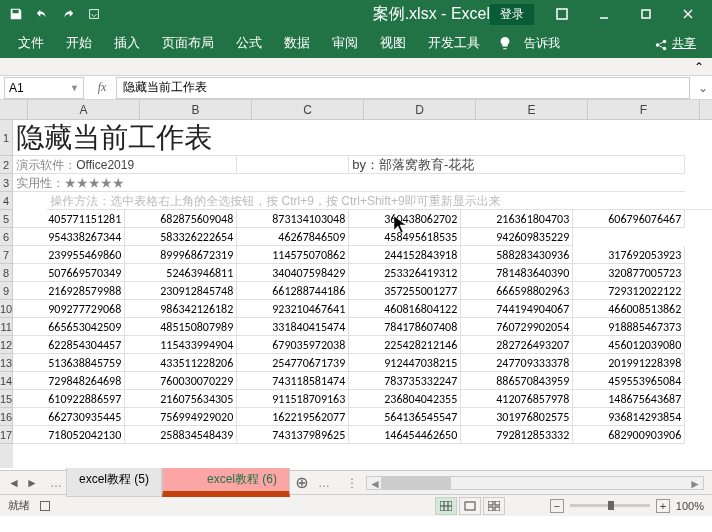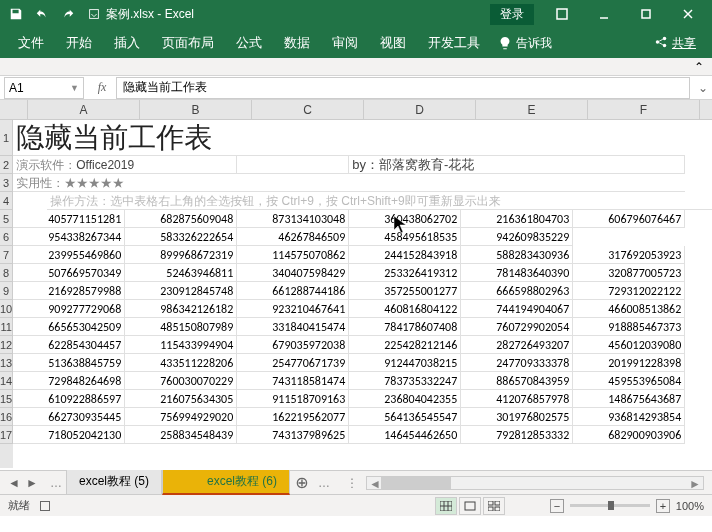--- a/index.html
+++ b/index.html
@@ -2,31 +2,31 @@
 <html><head>
 <meta charset="utf-8">
 <style>
 * { margin: 0; padding: 0; box-sizing: border-box; font-family: "Microsoft YaHei", Arial, sans-serif; }
 body { width: 712px; height: 532px; background: #fff; overflow: hidden; font-size: 12px; }
 
 .titlebar { height: 28px; background: #217346; display: flex; align-items: center; color: #fff; padding: 0 4px; }
 .qat { display: flex; gap: 2px; align-items: center; }
 .qat-btn { width: 24px; height: 24px; display: flex; align-items: center; justify-content: center; cursor: pointer; }
 .qat-btn svg { width: 14px; height: 14px; fill: #fff; }
-.title-center { flex: 1; text-align: left; font-size: 12px; }
+.title-center { flex: 1; text-align: right; font-size: 16px; }
 .login-btn { background: #0a5c36; padding: 2px 10px; margin-right: 8px; cursor: pointer; font-size: 12px; }
 .win-btns { display: flex; gap: 2px; }
 .win-btn { width: 40px; height: 24px; display: flex; align-items: center; justify-content: center; cursor: pointer; }
 .win-btn svg { width: 12px; height: 12px; stroke: #fff; fill: none; stroke-width: 1.5; }
 
 .ribbon-tabs { height: 30px; background: #217346; display: flex; align-items: center; padding: 0 8px; gap: 2px; color: #fff; }
 .tab { padding: 6px 10px; cursor: pointer; font-size: 13px; }
-.tell-me { display: flex; align-items: center; gap: 4px; margin-left: 6px; }
+.tell-me { display: flex; align-items: center; gap: 12px; margin-left: 6px; }
 .bulb { width: 14px; height: 14px; }
-.share { margin-left: auto; display: flex; align-items: flex-start; gap: 4px; padding: 4px 8px; cursor: pointer; text-decoration: underline; }
+.share { margin-left: auto; display: flex; align-items: flex-end; gap: 4px; padding: 4px 8px; cursor: pointer; text-decoration: underline; }
 
 .ribbon-body { height: 18px; background: #f3f2f1; border-bottom: 1px solid #d4d4d4; position: relative; }
 .collapse-caret { position: absolute; right: 8px; top: 2px; cursor: pointer; }
 
 .formula-bar { height: 24px; display: flex; align-items: center; border-bottom: 1px solid #d4d4d4; background: #fff; }
 .name-box { width: 80px; height: 22px; border: 1px solid #ccc; margin: 0 4px; padding: 0 4px; display: flex; align-items: center; justify-content: space-between; font-size: 12px; }
 .fx-btns { display: flex; gap: 2px; margin: 0 4px; }
 .fx-btn { width: 20px; height: 20px; display: flex; align-items: center; justify-content: center; cursor: pointer; color: #666; font-style: italic; font-family: serif; }
 .formula-input { flex: 1; height: 22px; border: 1px solid #ccc; margin-right: 4px; padding: 0 6px; font-size: 12px; display: flex; align-items: center; }
 .expand-fb { width: 18px; cursor: pointer; color: #666; text-align: center; }
@@ -49,21 +49,21 @@
 .stars { color: #888; }
 .instruction { color: #bbb; }
 .data-cell { text-align: right; font-family: Calibri, Arial; }
 
 .cursor { position: absolute; left: 380px; top: 95px; pointer-events: none; }
 
 .sheet-tabs { height: 24px; display: flex; align-items: center; border-top: 1px solid #ccc; background: #f3f2f1; }
 .nav-arrows { display: flex; padding: 0 6px; gap: 2px; }
 .nav-arr { width: 16px; height: 16px; cursor: pointer; color: #666; display: flex; align-items: center; justify-content: center; }
 .sheet-tab { padding: 3px 12px; border: 1px solid #ccc; border-top: none; background: #e6e6e6; cursor: pointer; font-size: 12px; }
-.sheet-tab.active { background: #eab308; border-bottom: 2px solid #c2410c; color: #217346; padding-left: 44px; }
+.sheet-tab.active { background: #fca5a5; border-bottom: 6px solid #c2410c; color: #217346; padding-left: 44px; }
 .new-sheet { width: 24px; text-align: center; cursor: pointer; color: #666; font-size: 16px; }
 .hscroll { flex: 1; margin: 0 8px; height: 14px; background: #f0f0f0; border: 1px solid #ccc; position: relative; }
 .hthumb { position: absolute; left: 0; width: 70px; height: 100%; background: #cdcdcd; }
 
 .status-bar { height: 22px; background: #f3f2f1; border-top: 1px solid #ccc; display: flex; align-items: center; padding: 0 8px; font-size: 11px; color: #444; gap: 35px; }
 .status-left { flex: 1; display: flex; align-items: center; gap: 10px; }
 .rec-dot { width: 10px; height: 10px; border: 1px solid #666; }
 .view-btns { display: flex; gap: 2px; }
 .view-btn { width: 22px; height: 18px; border: 1px solid #ccc; display: flex; align-items: center; justify-content: center; cursor: pointer; }
 .view-btn.active { background: #d4ead8; }

